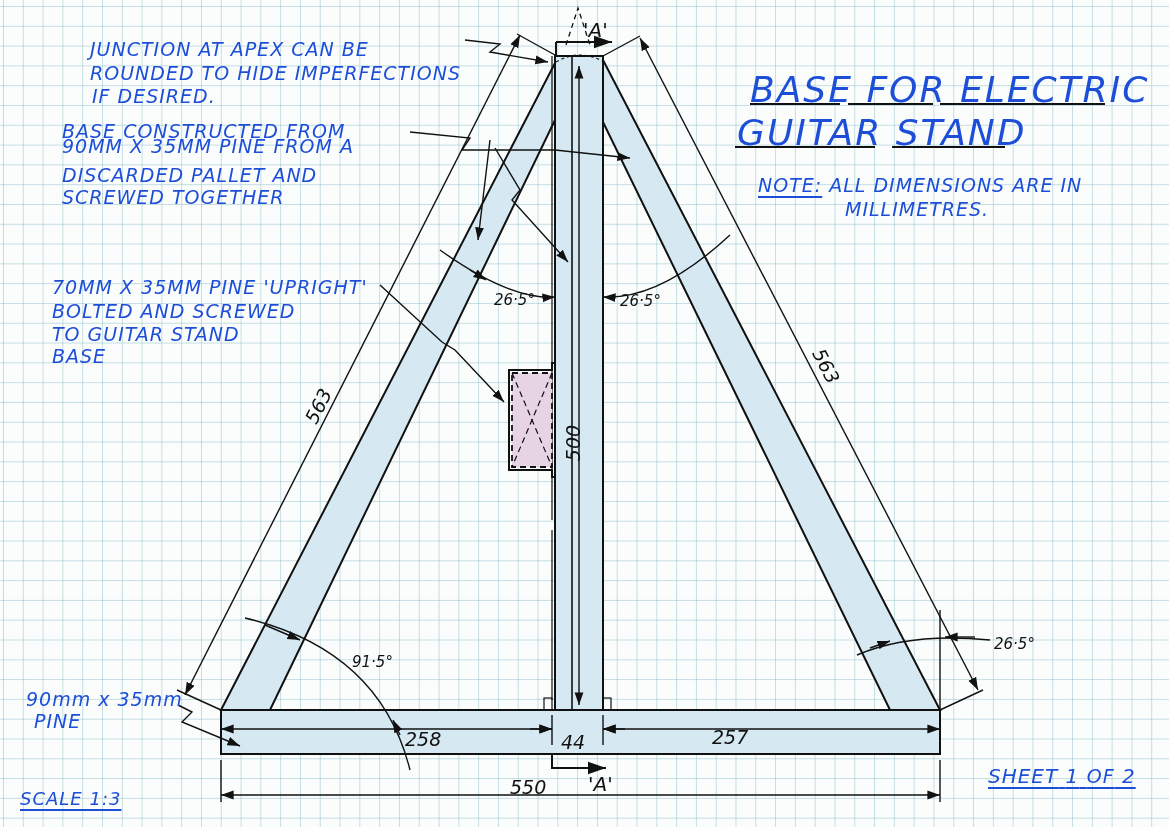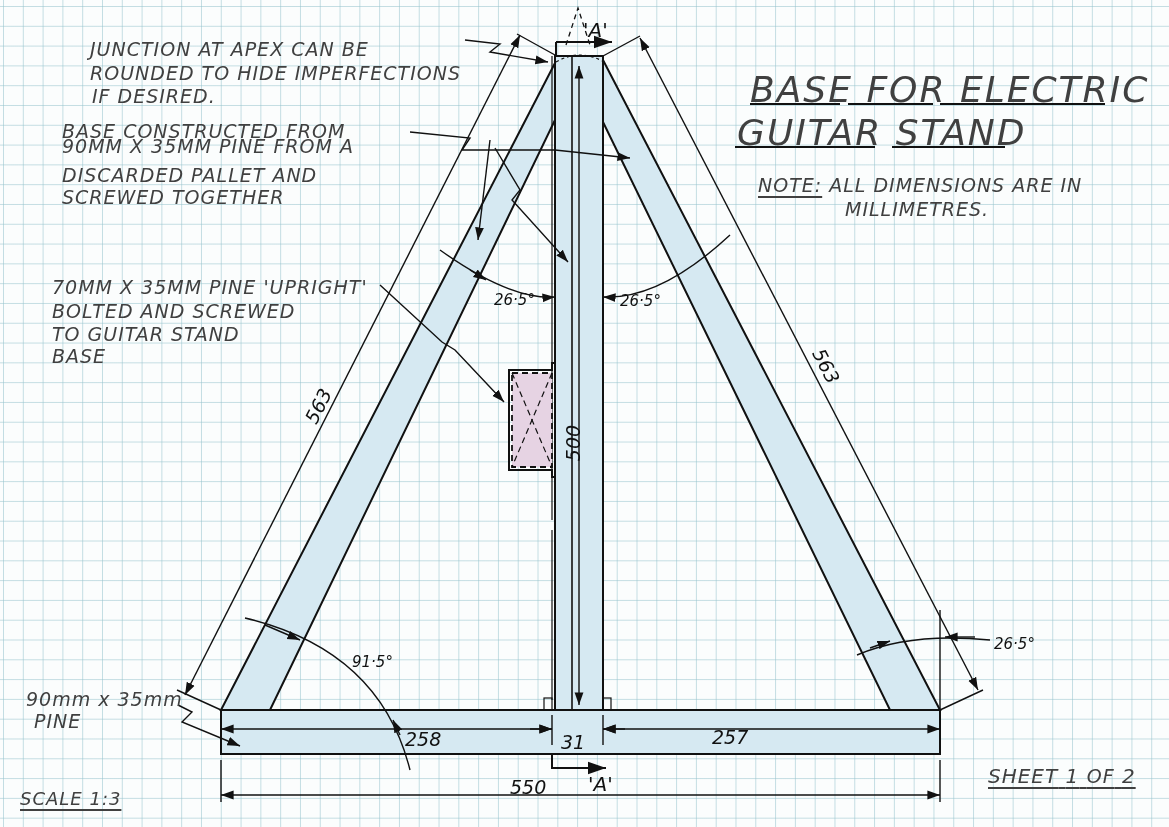--- a/index.html
+++ b/index.html
@@ -11,21 +11,21 @@
         linear-gradient(to bottom, rgba(150,195,205,0.55) 1px, transparent 1px);
       background-size: 19.8px 19.8px;
       background-position: 3px 6px;
       font-family: "DejaVu Sans", sans-serif;
       color: #111;
     }
     svg.drawing { position: absolute; left: 0; top: 0; }
     .hand {
       position: absolute; font-family: "DejaVu Sans", sans-serif;
       font-style: italic; font-weight: normal; letter-spacing: 1px;
-      text-transform: uppercase; color: #404040; white-space: nowrap; line-height: 1.0;
+      text-transform: uppercase; color: #1d4ed8; white-space: nowrap; line-height: 1.0;
     }
     .note { font-size: 19px; }
     .title { font-size: 36px; letter-spacing: 2px; }
     .u { text-decoration: underline; text-decoration-thickness: 2px; text-underline-offset: 4px; font-style: italic; }
     .dim { position: absolute; font-family: "DejaVu Sans", sans-serif; font-style: italic; font-size: 19px; color: #111; white-space: nowrap; }
   </style>
 </head>
 <body>
 
 <svg class="drawing" width="1169" height="827" viewBox="0 0 1169 827">
@@ -150,21 +150,21 @@
 </div>
 
 <div class="dim" style="left:300px; top:395px; transform:rotate(-63deg);">563</div>
 <div class="dim" style="left:808px; top:355px; transform:rotate(63deg);">563</div>
 <div class="dim" style="left:555px; top:432px; transform:rotate(-90deg);">500</div>
 <div class="dim" style="left:494px; top:291px; font-size:15px;">26·5°</div>
 <div class="dim" style="left:620px; top:292px; font-size:15px;">26·5°</div>
 <div class="dim" style="left:352px; top:653px; font-size:15px;">91·5°</div>
 <div class="dim" style="left:994px; top:635px; font-size:15px;">26·5°</div>
 <div class="dim" style="left:405px; top:728px;">258</div>
-<div class="dim" style="left:561px; top:731px;">31</div>
+<div class="dim" style="left:561px; top:731px;">44</div>
 <div class="dim" style="left:712px; top:726px;">257</div>
 <div class="dim" style="left:510px; top:776px;">550</div>
 
 <div class="dim" style="left:583px; top:18px; font-size:20px;">'A'</div>
 <div class="dim" style="left:588px; top:772px; font-size:20px;">'A'</div>
 
 <div class="hand note u" style="left:20px; top:790px; font-size:18px;">SCALE 1:3</div>
 <div class="hand note u" style="left:988px; top:766px; font-size:20px;">
   <span>SHEET</span>
   <span>1</span>

